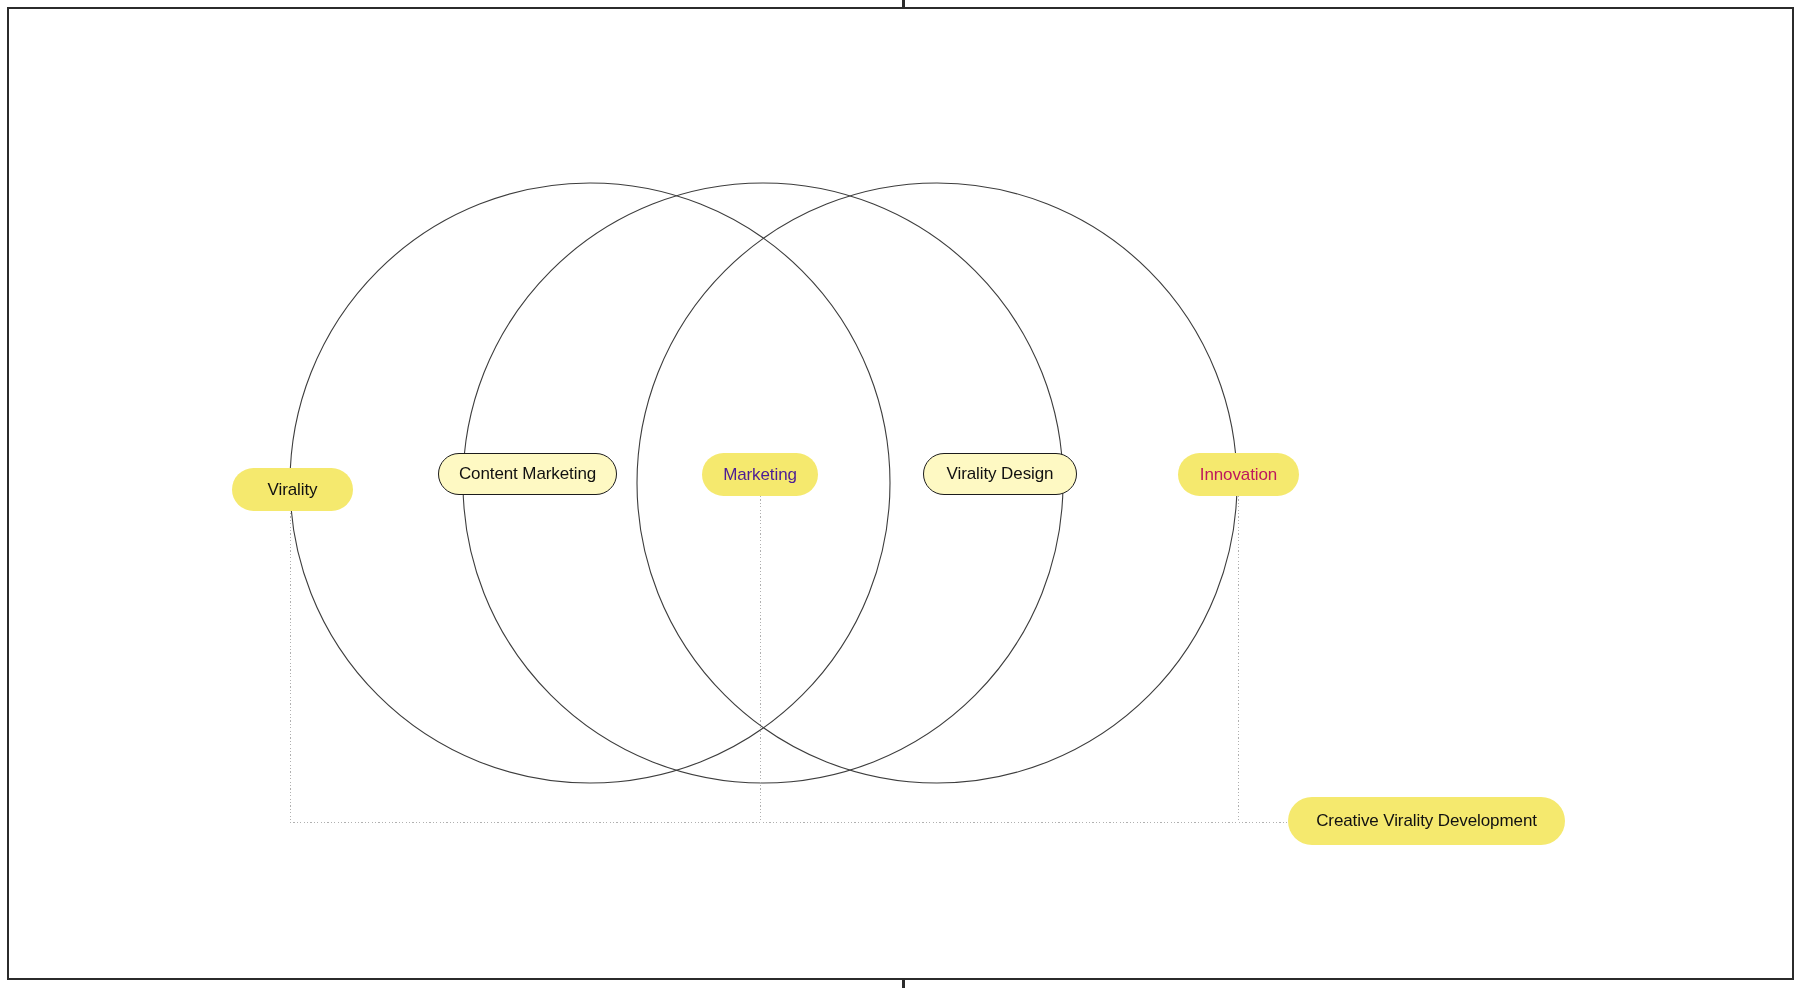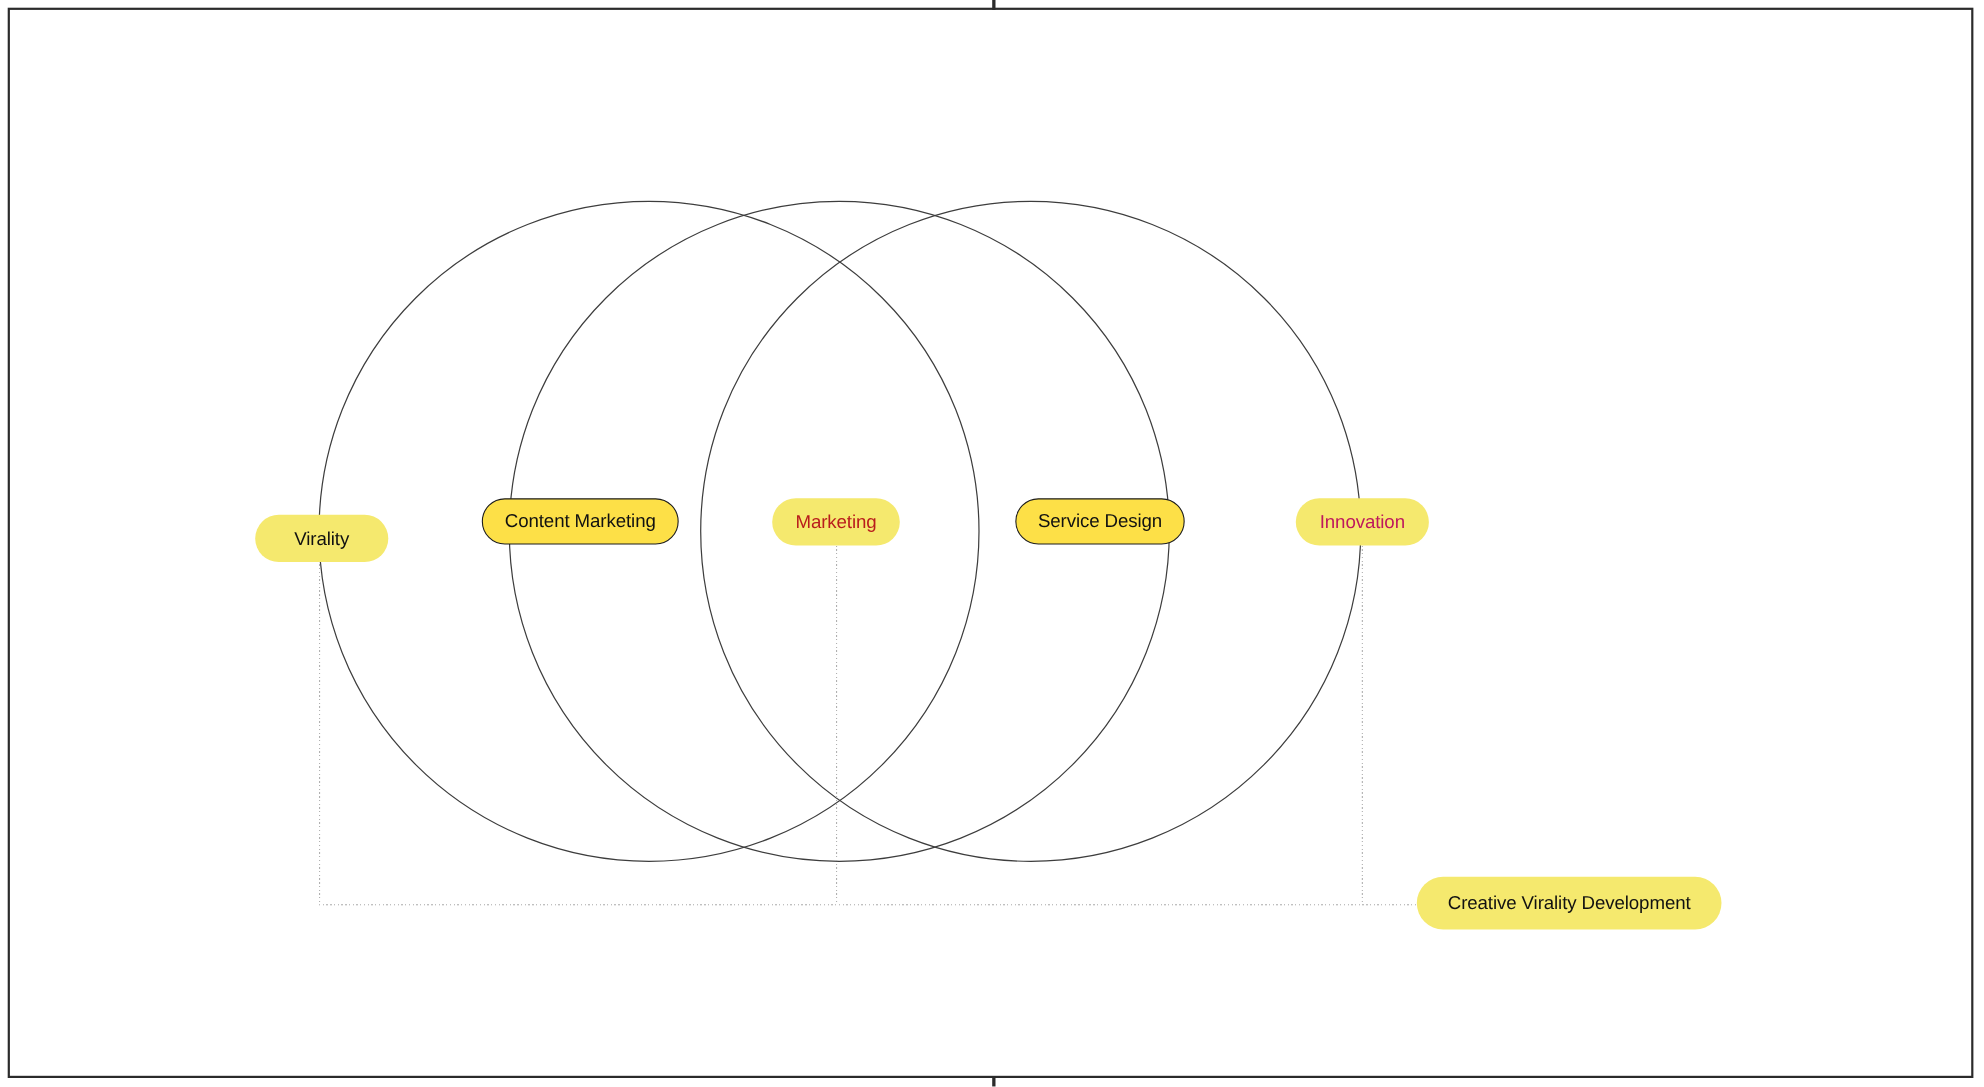--- a/index.html
+++ b/index.html
@@ -63,21 +63,21 @@
     color: #111111;
     white-space: nowrap;
     cursor: default;
     user-select: none;
   }
   .pill.filled {
     background: var(--node-fill);
     border: none;
   }
   .pill.outlined {
-    background: #fde047;
+    background: #fef9c3;
     border: 1.6px solid #1c1c1c;
   }
 </style>
 </head>
 <body>
 
 <div id="canvas">
   <svg id="circles-layer" viewBox="0 0 1804 988" xmlns="http://www.w3.org/2000/svg">
       <circle cx="590" cy="483" r="300" fill="none" stroke="#3d3d3d" stroke-width="1.1"></circle>
       <circle cx="763" cy="483" r="300" fill="none" stroke="#3d3d3d" stroke-width="1.1"></circle>
@@ -85,21 +85,21 @@
     </svg>
   <div id="connectors-layer">
       <div class="connector v" style="left: 290px; top: 496px; height: 326px;"></div>
       <div class="connector v" style="left: 760px; top: 496px; height: 326px;"></div>
       <div class="connector v" style="left: 1238px; top: 496px; height: 326px;"></div>
       <div class="connector h" style="left: 290px; top: 822px; width: 998px;"></div>
     </div>
   <div id="nodes-layer">
       <div class="pill filled" style="left: 232px; top: 468px; width: 121px; height: 43px; color: rgb(17, 17, 17);">Virality</div>
       <div class="pill outlined" style="left: 438px; top: 453px; width: 179px; height: 42px; color: rgb(17, 17, 17);">Content Marketing</div>
-      <div class="pill filled" style="left: 702px; top: 453px; width: 116px; height: 43px; color: #b91c1c;">Marketing</div>
-      <div class="pill outlined" style="left: 923px; top: 453px; width: 154px; height: 42px; color: rgb(17, 17, 17);">Service Design</div>
+      <div class="pill filled" style="left: 702px; top: 453px; width: 116px; height: 43px; color: #4c1d95;">Marketing</div>
+      <div class="pill outlined" style="left: 923px; top: 453px; width: 154px; height: 42px; color: rgb(17, 17, 17);">Virality Design</div>
       <div class="pill filled" style="left: 1178px; top: 453px; width: 121px; height: 43px; color: #be185d;">Innovation</div>
       <div class="pill filled" style="left: 1288px; top: 797px; width: 277px; height: 48px; color: rgb(17, 17, 17);">Creative Virality Development</div>
     </div>
   <div id="page-frame" style="border-color: rgb(43, 43, 43);"></div>
   <div id="seam-tick-top" class="seam-tick" style="background: rgb(43, 43, 43);"></div>
   <div id="seam-tick-bottom" class="seam-tick" style="background: rgb(43, 43, 43);"></div>
 </div>
 
 </body></html>

